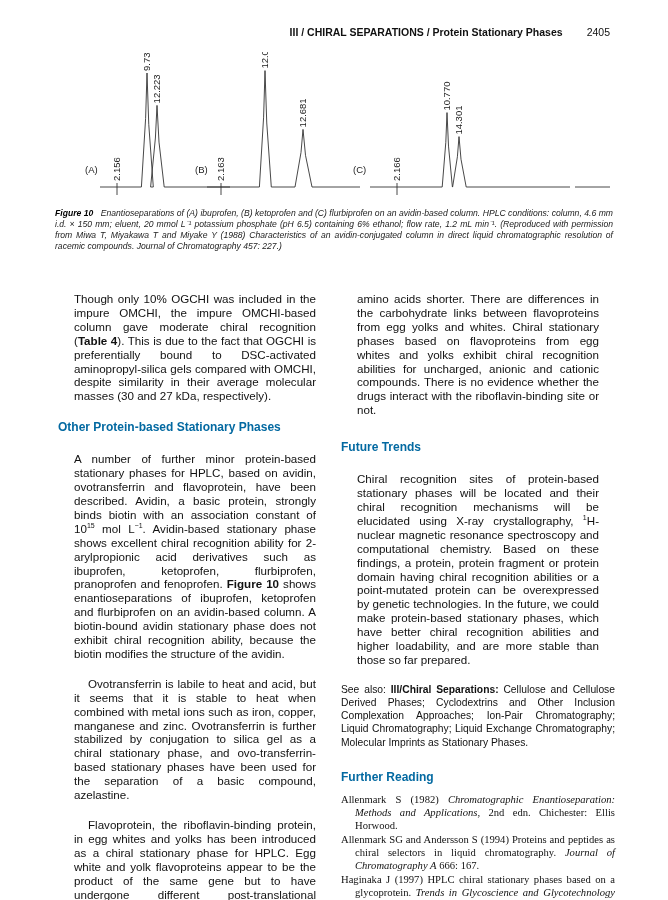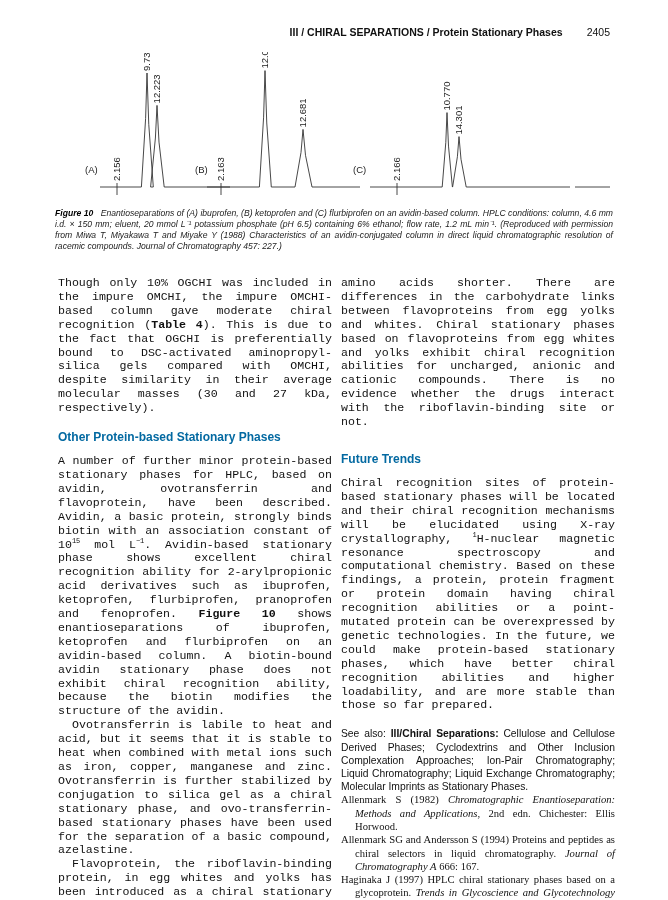--- a/index.html
+++ b/index.html
@@ -10,21 +10,21 @@
   .header .pageno { margin-left:24px; font-weight:normal; }
   .figure { position:absolute; top:52px; left:55px; width:560px; height:150px; }
   .figure svg { width:560px; height:150px; display:block; }
   .figure text { font-family:"Liberation Sans", sans-serif; font-size:9.5px; fill:#222; }
   .caption { position:absolute; top:208px; left:55px; width:558px;
     font-family:"Liberation Sans", sans-serif; font-size:8.6px; line-height:11px; text-align:justify; color:#222;font-style:italic; }
   .caption b { font-weight:bold; color:#000; }
   .col { position:absolute; top:276px; width:274px; }
   .col.left { left:58px; }
   .col.right { left:341px; }
-  p.body { margin:0; font-family:Liberation Mono, monospace; font-size:11.6px; line-height:13.9px; text-align:justify; hyphens:manual; }
+  p.body { margin:16px; font-family:Liberation Sans, sans-serif; font-size:11.6px; line-height:13.9px; text-align:justify; hyphens:manual; }
   p.body.indent { text-indent:14px; }
   h2 { margin:0; font-family:"Liberation Sans", sans-serif; font-weight:bold; font-size:12px; line-height:17px; color:#0369a1; }
   .seealso { margin:0; font-family:"Liberation Sans", sans-serif; font-size:10.3px; line-height:13.2px; text-align:justify; }
   .seealso b { font-weight:bold; }
   .ref { margin:0; padding-left:14px; text-indent:-14px; font-family:"Liberation Serif", serif; font-size:10.6px; line-height:13.3px; text-align:justify; }
   .ref i { font-style:italic; }
   sup { font-size:7px; line-height:0; }
 </style>
 </head>
 <body>
@@ -67,18 +67,19 @@
   <p class="body"><span>A number of further minor protein-based stationary phases for HPLC, based on avidin, ovotransferrin and flavoprotein, have been described. Avidin, a basic protein, strongly binds biotin with an association constant of 10</span><sup>15</sup><span> mol L</span><sup>−1</sup><span>. Avidin-based stationary phase shows excellent chiral recognition ability for 2-arylpropionic acid derivatives such as ibuprofen, ketoprofen, flurbiprofen, pranoprofen and fenoprofen. </span><b>Figure 10</b><span> shows enantioseparations of ibuprofen, ketoprofen and flurbiprofen on an avidin-based column. A biotin-bound avidin stationary phase does not exhibit chiral recognition ability, because the biotin modifies the structure of the avidin.</span></p>
   <p class="body indent">Ovotransferrin is labile to heat and acid, but it seems that it is stable to heat when combined with metal ions such as iron, copper, manganese and zinc. Ovotransferrin is further stabilized by conjugation to silica gel as a chiral stationary phase, and ovo-transferrin-based stationary phases have been used for the separation of a basic compound, azelastine.</p>
   <p class="body indent">Flavoprotein, the riboflavin-binding protein, in egg whites and yolks has been introduced as a chiral stationary phase for HPLC. Egg white and yolk flavoproteins appear to be the product of the same gene but to have undergone different post-translational modifications. The amino acid sequence is the same but the yolk flavoprotein is between 11 and 13</p>
 </div>
 
 <div class="col right">
   <p class="body">amino acids shorter. There are differences in the carbohydrate links between flavoproteins from egg yolks and whites. Chiral stationary phases based on flavoproteins from egg whites and yolks exhibit chiral recognition abilities for uncharged, anionic and cationic compounds. There is no evidence whether the drugs interact with the riboflavin-binding site or not.</p>
   <h2 style="margin-top:22px;margin-bottom:8px;">Future Trends</h2>
   <p class="body"><span>Chiral recognition sites of protein-based stationary phases will be located and their chiral recognition mechanisms will be elucidated using X-ray crystallography, </span><sup>1</sup><span>H-nuclear magnetic resonance spectroscopy and computational chemistry. Based on these findings, a protein, protein fragment or protein domain having chiral recognition abilities or a point-mutated protein can be overexpressed by genetic technologies. In the future, we could make protein-based stationary phases, which have better chiral recognition abilities and higher loadability, and are more stable than those so far prepared.</span></p>
   <p class="seealso" style="margin-top:15px;"><span>See also: </span><b>III/Chiral Separations:</b><span> Cellulose and Cellulose Derived Phases; Cyclodextrins and Other Inclusion Complexation Approaches; Ion-Pair Chromatography; Liquid Chromatography; Liquid Exchange Chromatography; Molecular Imprints as Stationary Phases.</span></p>
+  <h2 style="margin-top:20px;margin-bottom:7px;">Further Reading</h2>
   <div>
     <p class="ref"><span>Allenmark S (1982) </span><i>Chromatographic Enantioseparation: Methods and Applications</i><span>, 2nd edn. Chichester: Ellis Horwood.</span></p>
     <p class="ref"><span>Allenmark SG and Andersson S (1994) Proteins and peptides as chiral selectors in liquid chromatography. </span><i>Journal of Chromatography A</i><span> 666: 167.</span></p>
     <p class="ref"><span>Haginaka J (1997) HPLC chiral stationary phases based on a glycoprotein. </span><i>Trends in Glycoscience and Glycotechnology</i><span> 9: 399.</span></p>
   </div>
 </div>
 
 </body></html>

